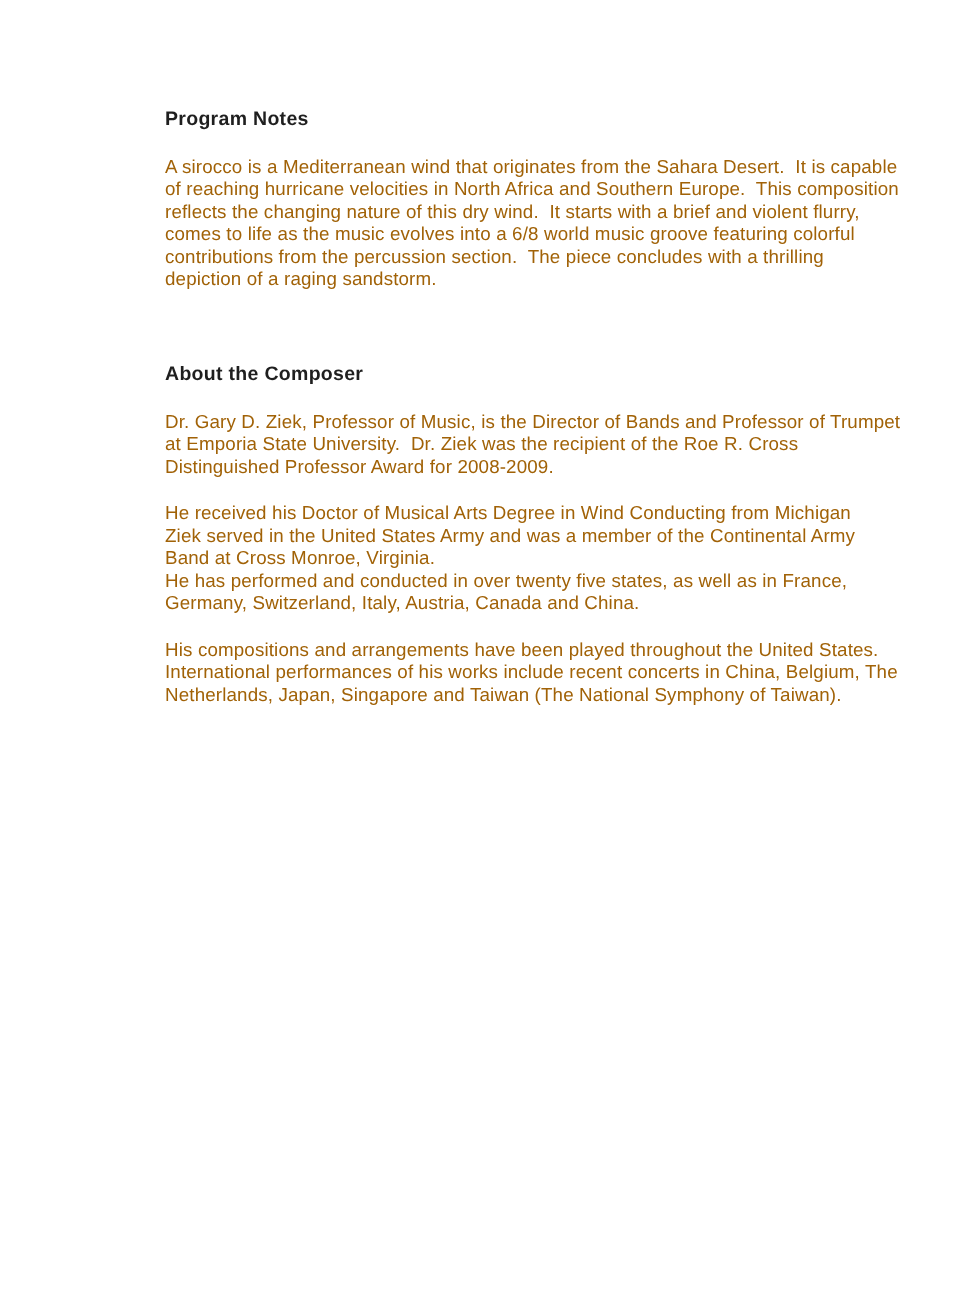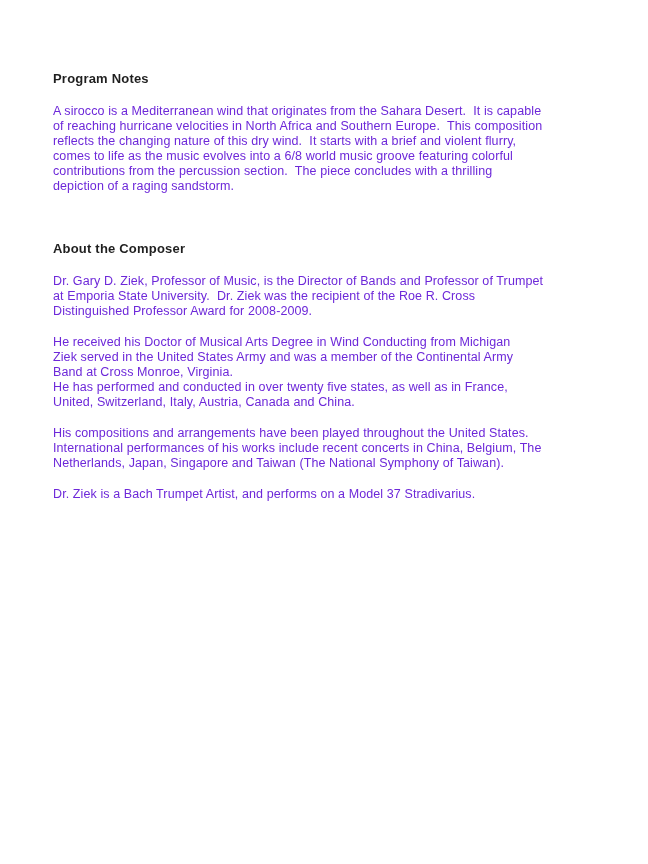--- a/index.html
+++ b/index.html
@@ -6,39 +6,39 @@
     margin: 0;
     padding: 0;
     background: #ffffff;
   }
   .page {
     position: relative;
     width: 648px;
     height: 864px;
     background: #ffffff;
     box-sizing: border-box;
-    padding: 71px 0 0 53px;
+    padding: 71px 0 0 110px;
     font-family: "Liberation Sans", "DejaVu Sans", sans-serif;
     overflow: hidden;
   }
   .section-heading {
     font-size: 13px;
     font-weight: bold;
     color: #1f1f1f;
     line-height: 15px;
     letter-spacing: 0.2px;
     margin: 0 0 18px 0;
     white-space: pre;
   }
   .paragraph {
     margin: 0 0 16px 0;
   }
   .line {
     font-size: 12.5px;
-    color: #6d28d9;
+    color: #a16207;
     line-height: 15px;
     letter-spacing: 0.1px;
     white-space: pre;
   }
   .section-composer {
     margin-top: 47px;
   }
 </style>
 </head>
 <body>
@@ -65,27 +65,24 @@
       <div class="line">Dr. Gary D. Ziek, Professor of Music, is the Director of Bands and Professor of Trumpet</div>
       <div class="line">at Emporia State University.  Dr. Ziek was the recipient of the Roe R. Cross</div>
       <div class="line">Distinguished Professor Award for 2008-2009.</div>
     </div>
 
     <div class="paragraph">
       <div class="line">He received his Doctor of Musical Arts Degree in Wind Conducting from Michigan</div>
       <div class="line">Ziek served in the United States Army and was a member of the Continental Army</div>
       <div class="line">Band at Cross Monroe, Virginia.</div>
       <div class="line">He has performed and conducted in over twenty five states, as well as in France,</div>
-      <div class="line">United, Switzerland, Italy, Austria, Canada and China.</div>
+      <div class="line">Germany, Switzerland, Italy, Austria, Canada and China.</div>
     </div>
 
     <div class="paragraph">
       <div class="line">His compositions and arrangements have been played throughout the United States.</div>
       <div class="line">International performances of his works include recent concerts in China, Belgium, The</div>
       <div class="line">Netherlands, Japan, Singapore and Taiwan (The National Symphony of Taiwan).</div>
     </div>
 
-    <div class="paragraph">
-      <div class="line">Dr. Ziek is a Bach Trumpet Artist, and performs on a Model 37 Stradivarius.</div>
-    </div>
   </div>
 
 </div>
 
 </body></html>

